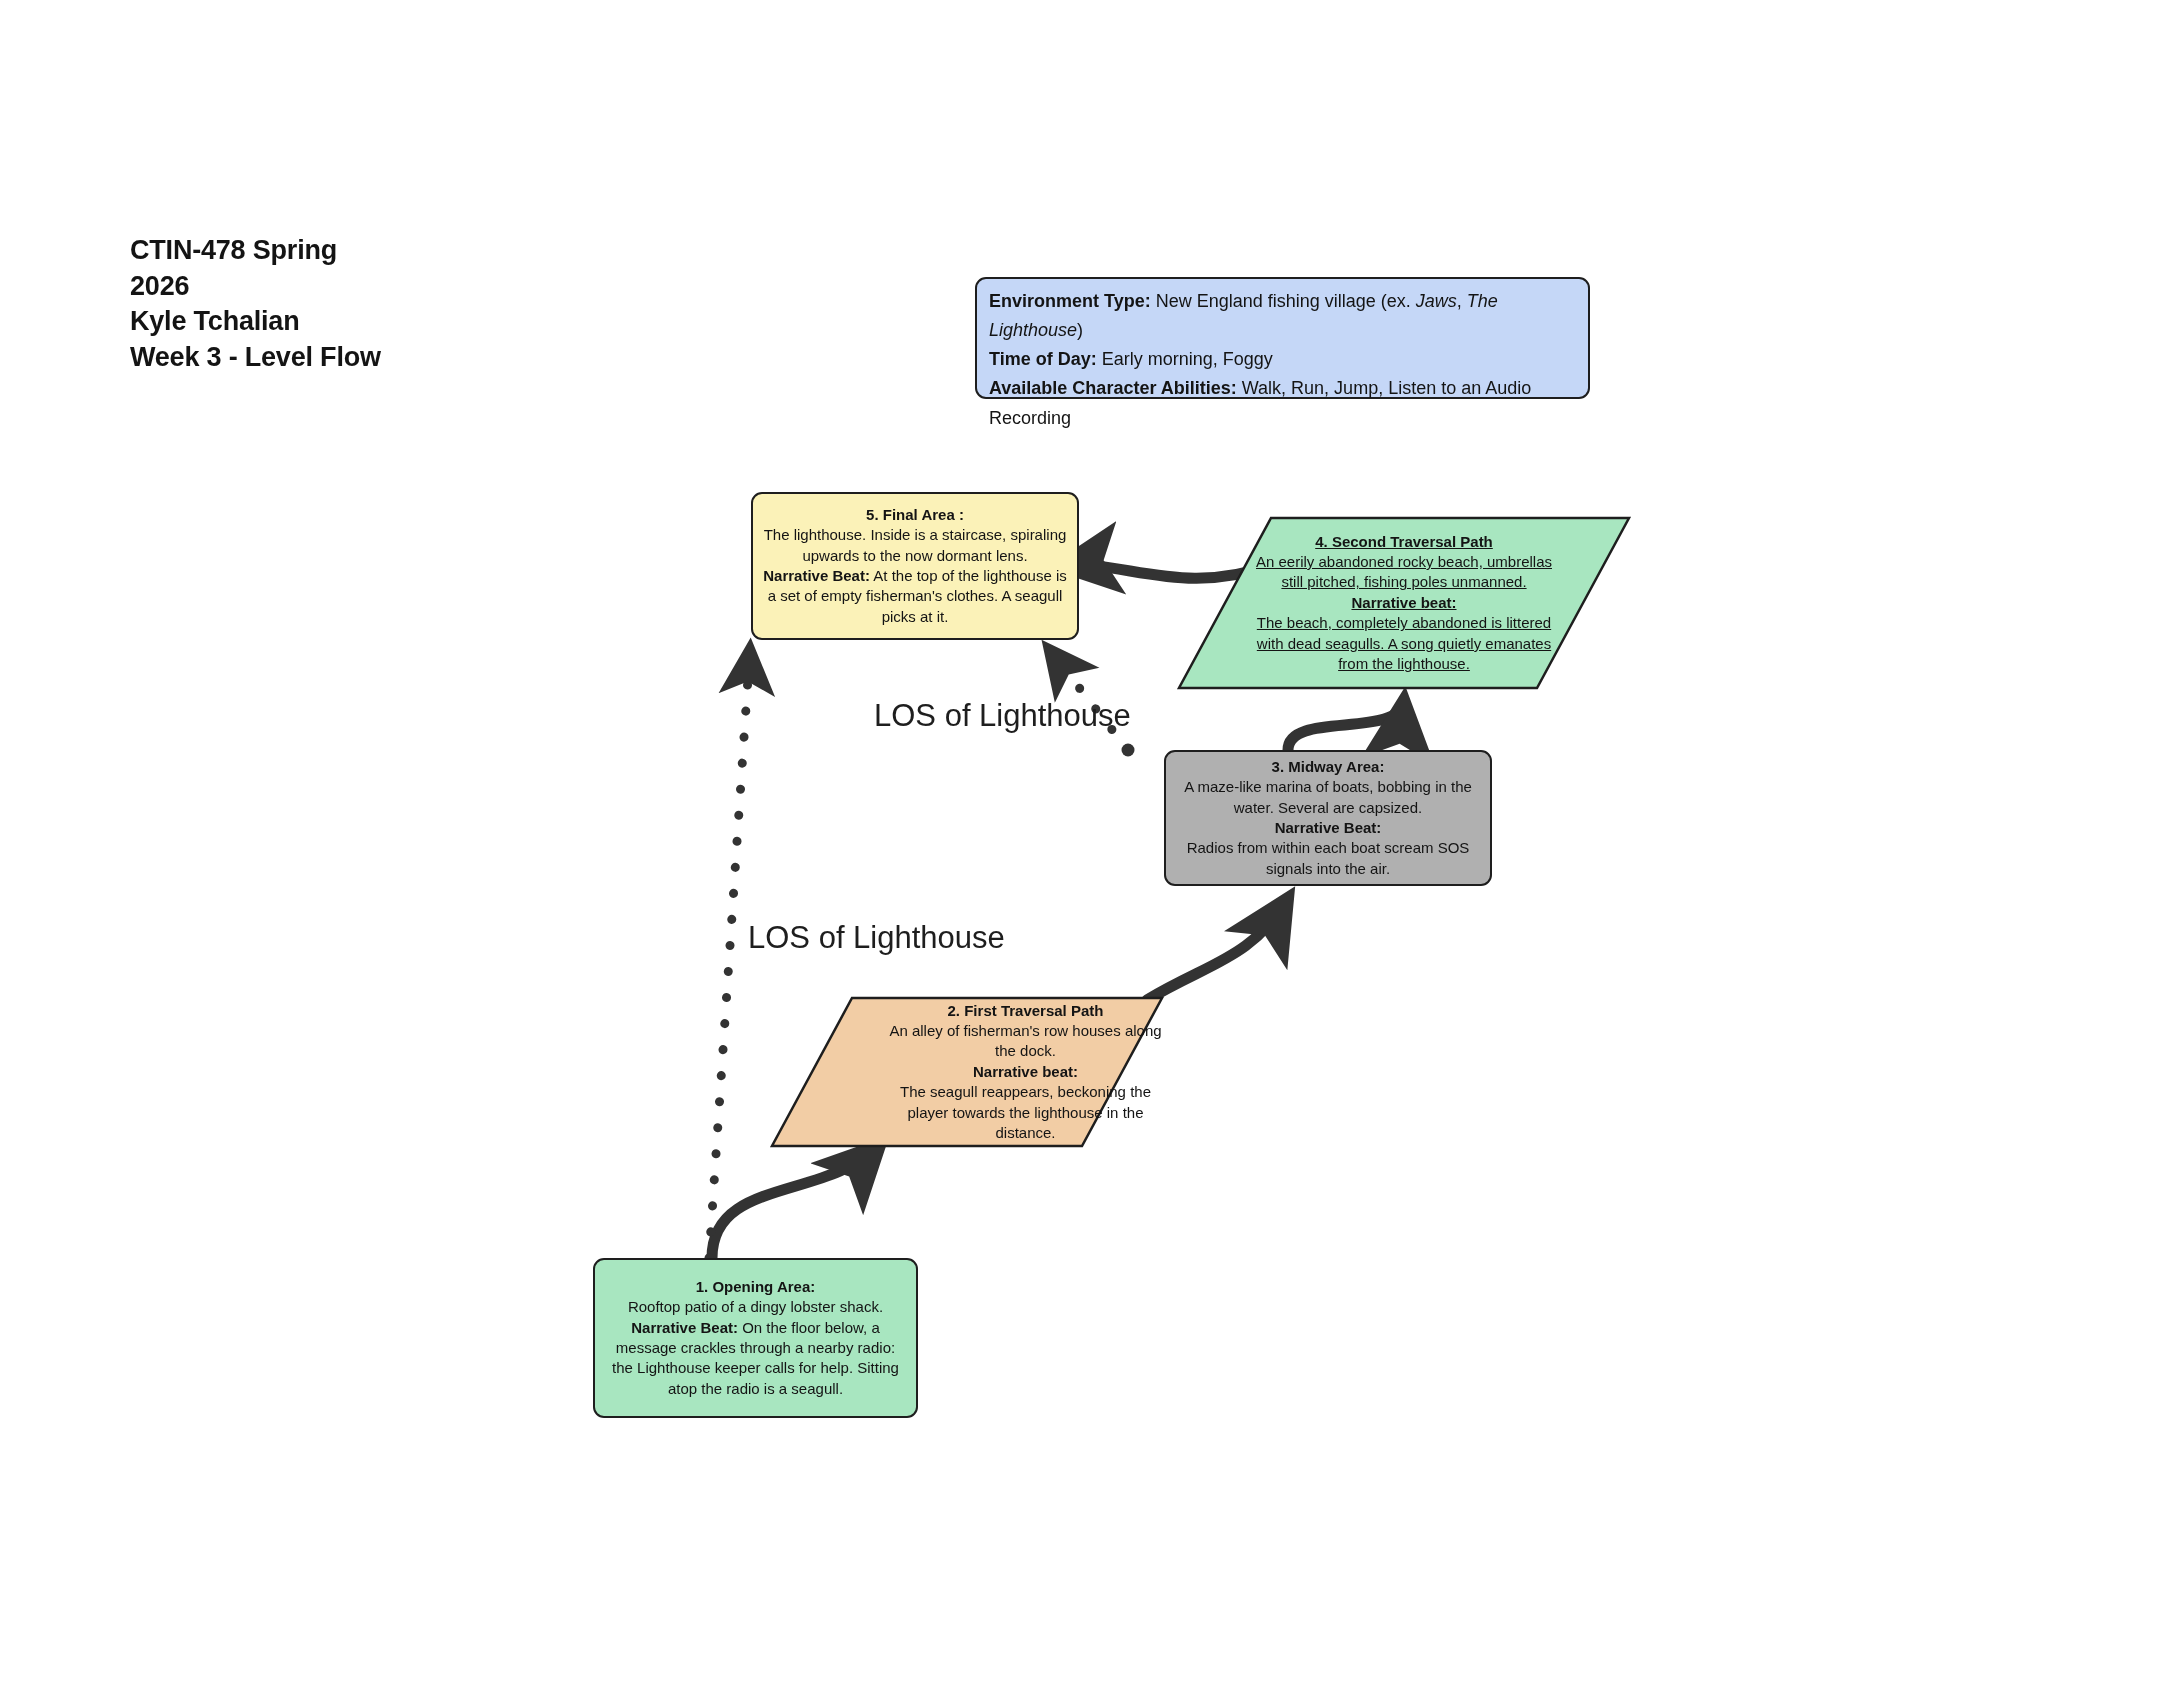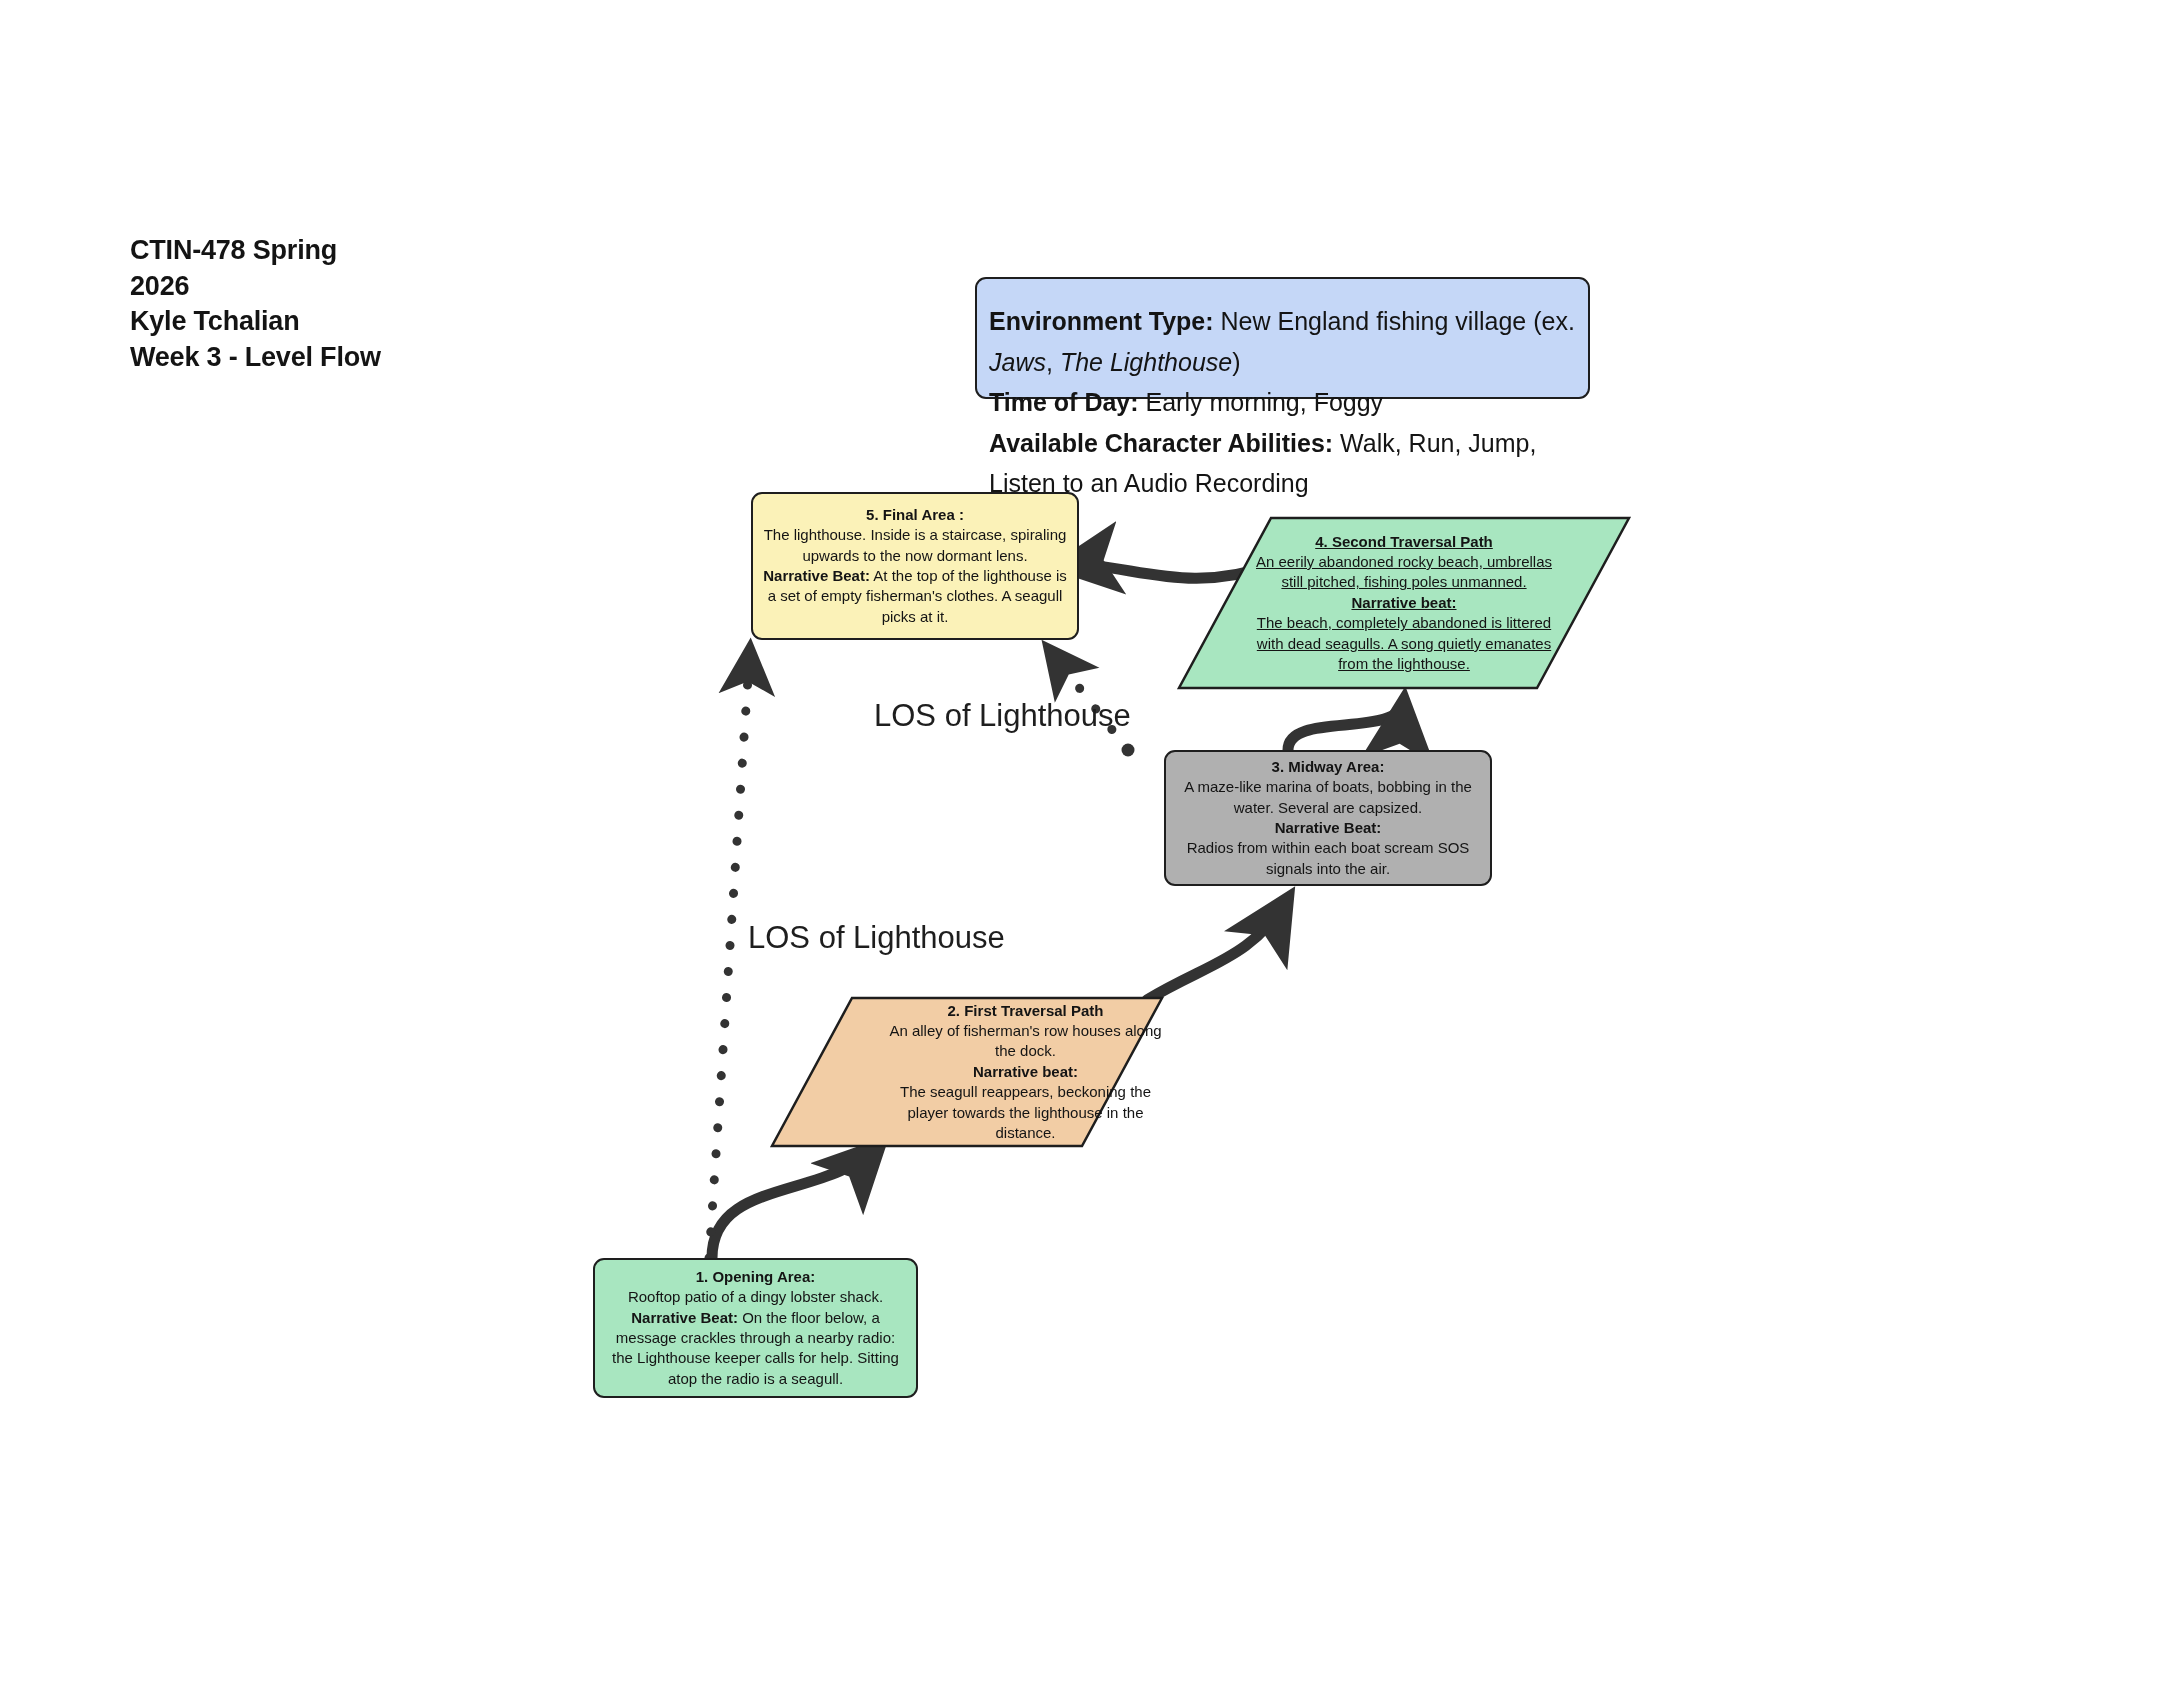--- a/index.html
+++ b/index.html
@@ -41,22 +41,22 @@
   .info-box {
     position: absolute;
     left: 975px;
     top: 277px;
     width: 615px;
     height: 122px;
     box-sizing: border-box;
     background: #c5d7f7;
     border: 2.5px solid #1e1e1e;
     border-radius: 11px;
-    padding: 22px 10px 10px 12px;
-    font-size: 25px;
+    padding: 8px 10px 10px 12px;
+    font-size: 18px;
     line-height: 1.62;
     color: #141414;
   }
   .info-box .lbl { font-weight: bold; }
   .info-box i { font-style: italic; }
 
   
   .node {
     position: absolute;
     box-sizing: border-box;
@@ -103,21 +103,21 @@
     left: 1124px; top: 750px;
     width: 328px; height: 136px;
     background: #b0b0b0;
   }
   #node2 {
     left: 772px; top: 998px;
     width: 390px; height: 148px; justify-content: flex-end;
   }
   #node1 {
     left: 553px; top: 1258px;
-    width: 325px; height: 140px;
+    width: 325px; height: 160px;
     background: #a8e6c0;
   }
 
   
   .los-label {
     position: absolute;
     font-size: 31px;
     color: #1e1e1e;
     white-space: nowrap;
   }

